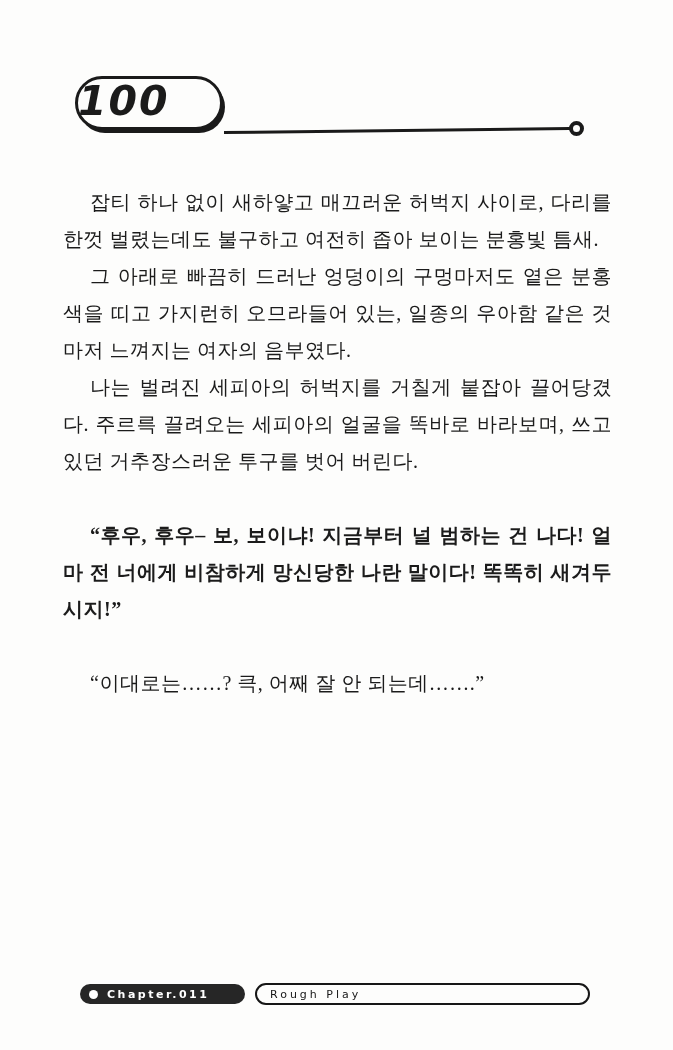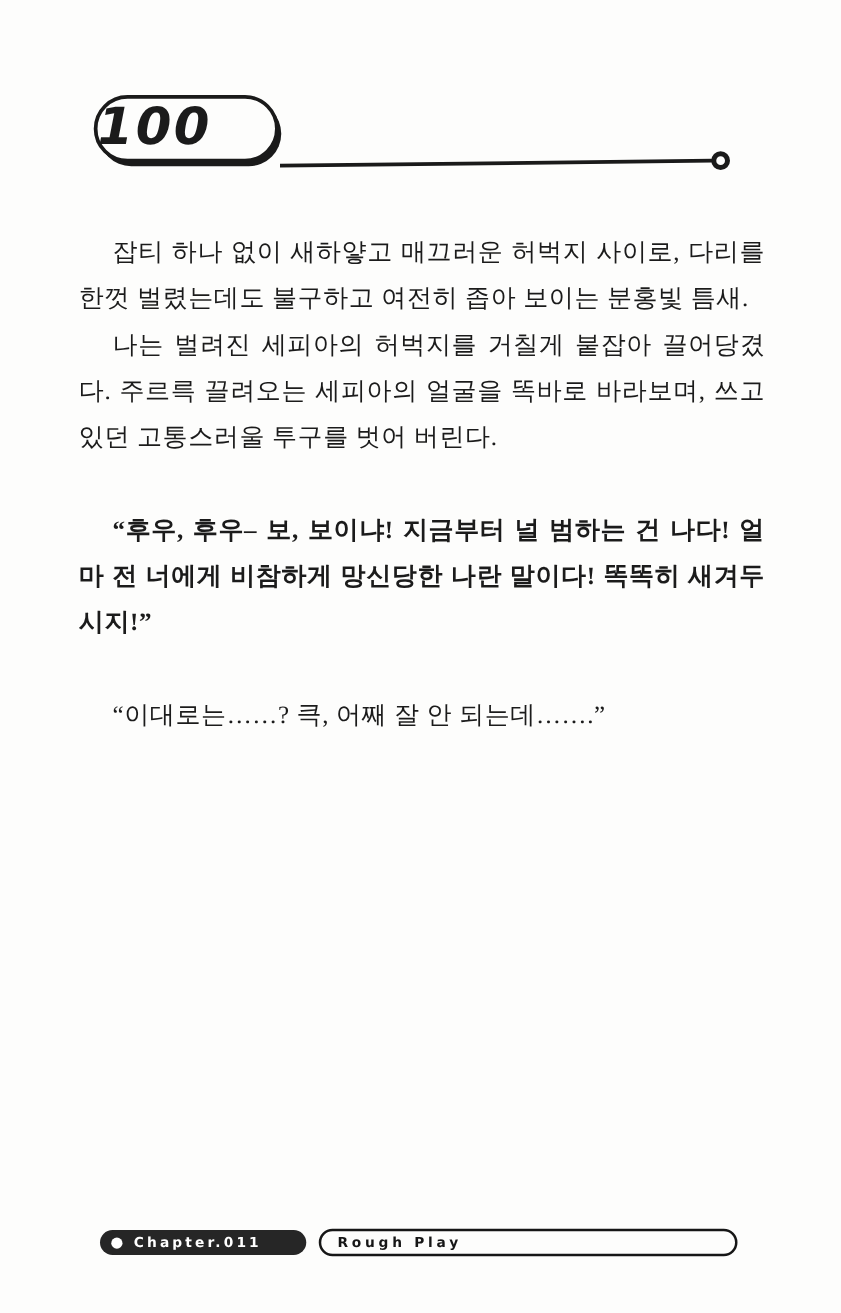--- a/index.html
+++ b/index.html
@@ -130,21 +130,21 @@
     border: 2px solid #161616;
     border-radius: 12px;
     box-sizing: border-box;
     display: flex;
     align-items: center;
     padding-left: 13px;
   }
   .title-label {
     color: #161616;
     font-size: 11px;
-    font-weight: 700;
+    font-weight: 400;
     letter-spacing: 3px;
     white-space: nowrap;
     transform: translateY(-0.5px);
     text-align: right;
   }
 </style>
 </head>
 <body>
 
 <div class="page">
@@ -152,21 +152,22 @@
   <div class="header">
     <div class="page-number-pill">
       <span class="page-number-text">100</span>
     </div>
     <div class="header-line"></div>
     <div class="header-ring"></div>
   </div>
 
   <div class="page-text">
       <p class="body">잡티 하나 없이 새하얗고 매끄러운 허벅지 사이로, 다리를 한껏 벌렸는데도 불구하고 여전히 좁아 보이는 분홍빛 틈새.</p>
-      <p class="body">나는 벌려진 세피아의 허벅지를 거칠게 붙잡아 끌어당겼다. 주르륵 끌려오는 세피아의 얼굴을 똑바로 바라보며, 쓰고 있던 고통스러울 투구를 벗어 버린다.</p>
+      <p class="body">그 아래로 빠끔히 드러난 엉덩이의 구멍마저도 옅은 분홍색을 띠고 가지런히 오므라들어 있는, 일종의 우아함 같은 것마저 느껴지는 여자의 음부였다.</p>
+      <p class="body">나는 벌려진 세피아의 허벅지를 거칠게 붙잡아 끌어당겼다. 주르륵 끌려오는 세피아의 얼굴을 똑바로 바라보며, 쓰고 있던 거추장스러운 투구를 벗어 버린다.</p>
       <p class="dialogue-bold">“후우, 후우– 보, 보이냐! 지금부터 널 범하는 건 나다! 얼마 전 너에게 비참하게 망신당한 나란 말이다! 똑똑히 새겨두시지!”</p>
       <p class="body">“이대로는……? 큭, 어째 잘 안 되는데…….”</p>
     </div>
 
   <div class="footer">
     <div class="chapter-pill">
       <span class="chapter-bullet"></span>
       <span class="chapter-label">Chapter.011</span>
     </div>
     <div class="title-pill">

